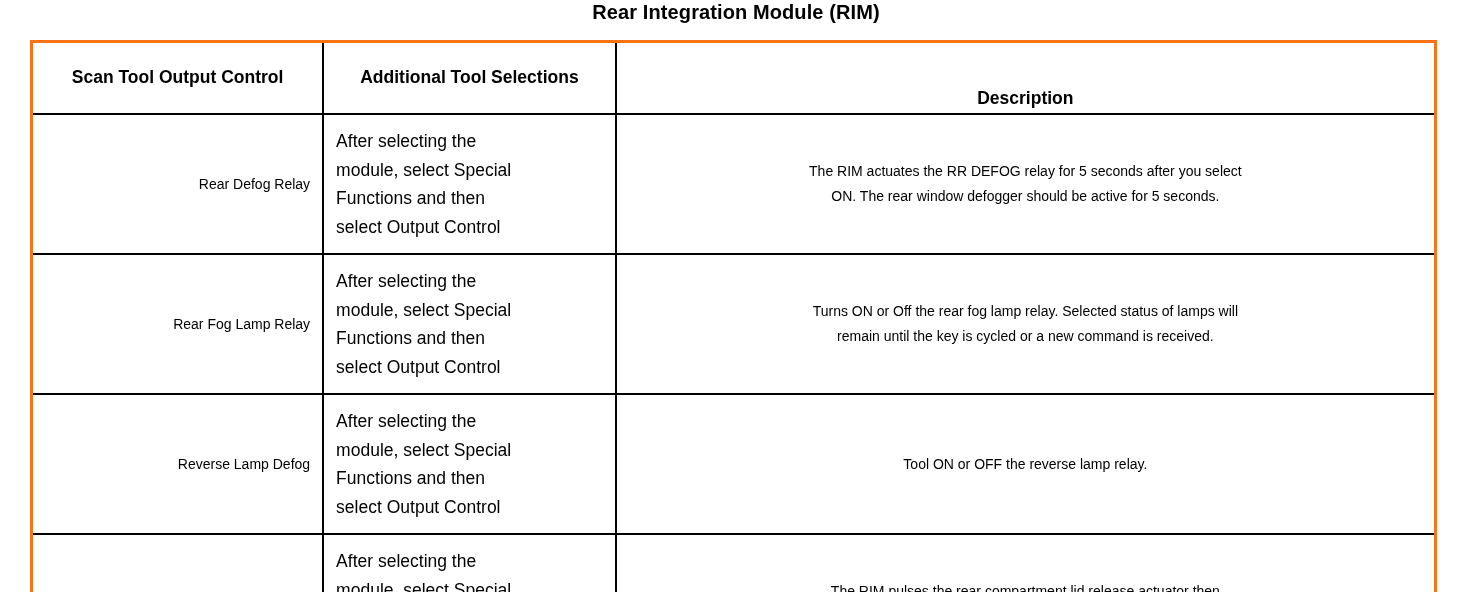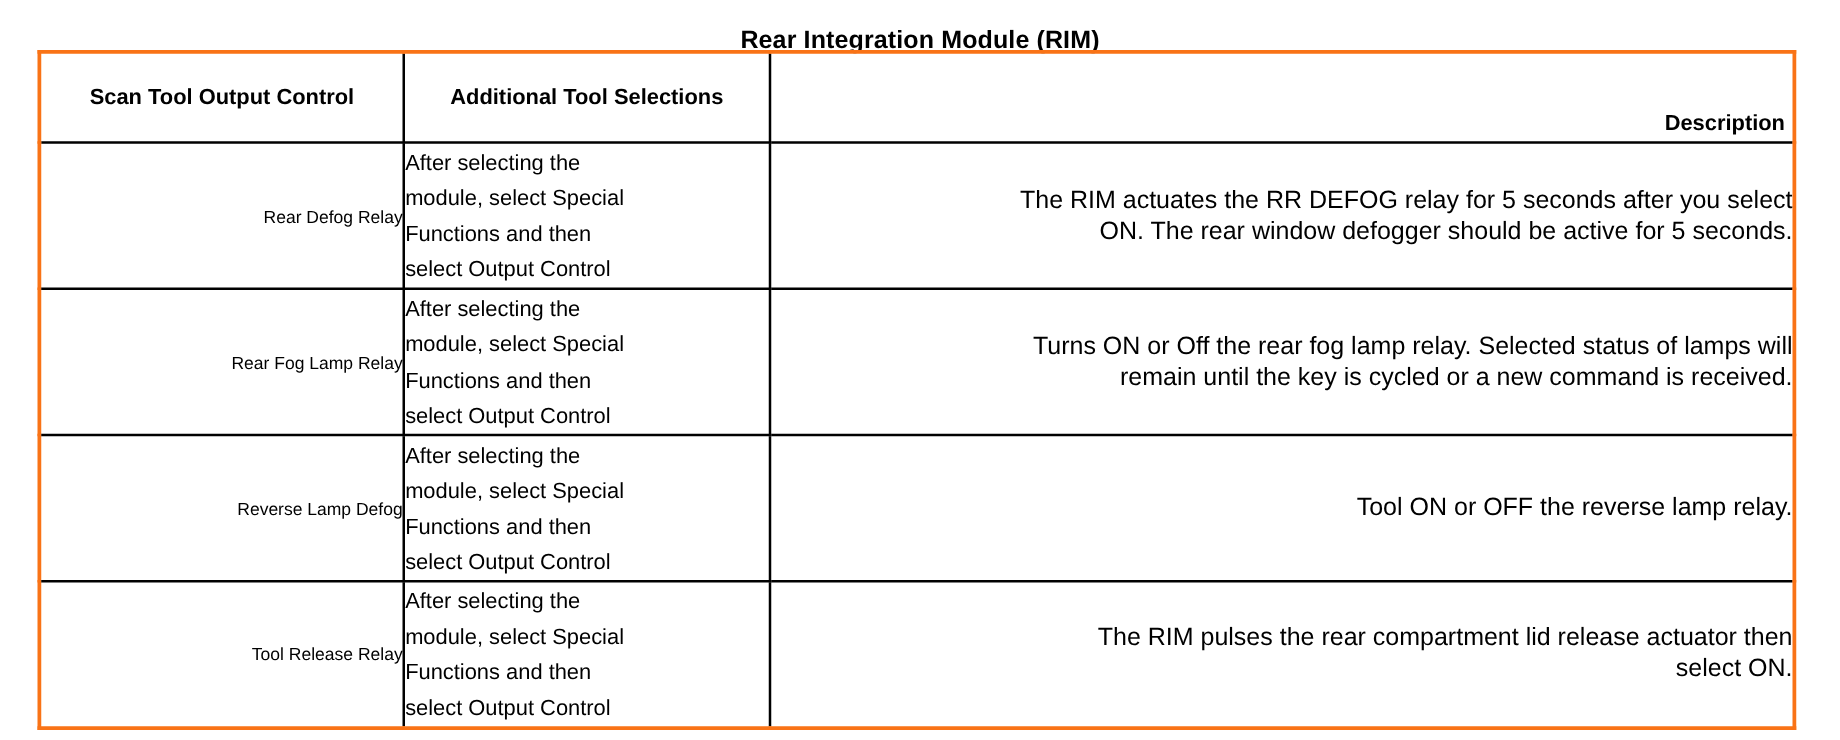--- a/index.html
+++ b/index.html
@@ -18,21 +18,21 @@
     position: relative;
     width: 1472px;
     height: 592px;
     overflow: hidden;
   }
 
   
   .doc-title {
     position: absolute;
     left: 0;
-    top: 20px;
+    top: 0;
     width: 1472px;
     text-align: center;
     font-size: 20px;
     font-weight: bold;
     letter-spacing: 0.1px;
     line-height: 24px;
   }
 
   
   .rim-table {
@@ -45,36 +45,35 @@
     border: 3px solid #f97316;
   }
   .rim-table col.c1 { width: 291px; }
   .rim-table col.c2 { width: 292px; }
   .rim-table col.c3 { width: 818px; }
 
   .rim-table th,
   .rim-table td {
     border: 2px solid #000000;
     vertical-align: middle;
-    padding: 0;
+    padding: 12px;
   }
 
   
   .rim-table thead th {
     height: 64px;
     font-size: 17.5px;
     font-weight: bold;
     text-align: center;
     line-height: 21px;
     padding: 2px 6px 4px 6px;
   }
   .rim-table thead th.th-desc {
     vertical-align: bottom;
     padding-bottom: 4px;
-    text-align: right;
   }
 
   
   .rim-table tbody tr { height: 117px; }
 
   .cell-control {
     font-size: 14px;
     line-height: 22px;
     padding: 4px 8px 4px 18px;
     vertical-align: middle;
@@ -82,25 +81,25 @@
   }
   .cell-menu {
     font-size: 17.5px;
     line-height: 28.5px;
     padding: 6px 8px 6px 12px;
     vertical-align: middle;
     text-align: left;
     white-space: pre-line;
   }
   .cell-desc {
-    font-size: 20px;
+    font-size: 14px;
     line-height: 25px;
     padding: 4px 14px 4px 16px;
     vertical-align: middle;
-    text-align: right;
+    text-align: center;
     white-space: pre-line;
   }
 </style>
 </head>
 <body>
 
 <div class="page">
 
   <div class="doc-title">Rear Integration Module (RIM)</div>
 

